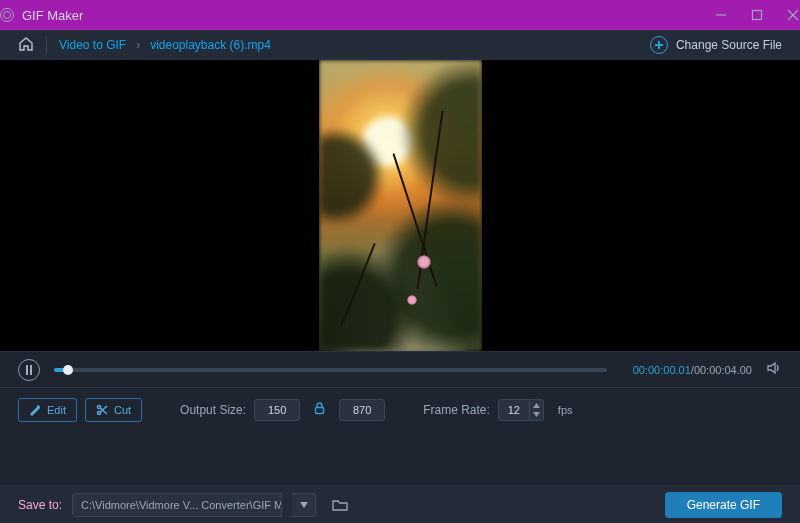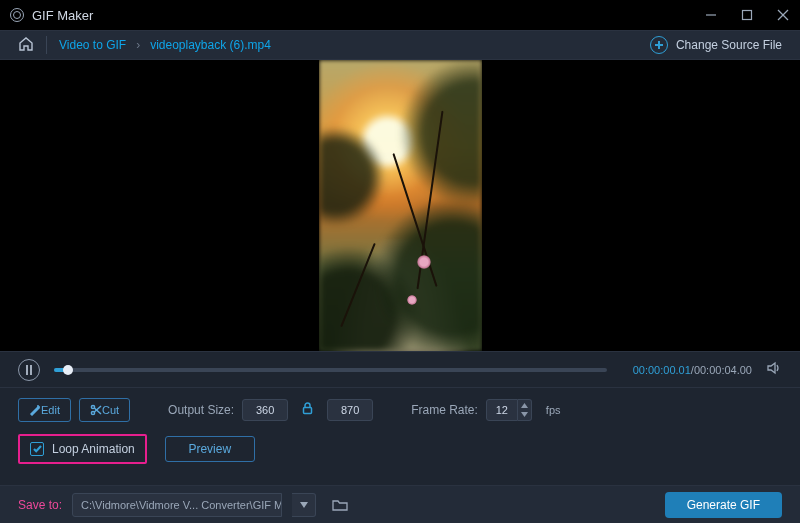--- a/index.html
+++ b/index.html
@@ -12,22 +12,22 @@
     color: #b8c4d4;
     overflow: hidden;
     position: relative;
   }
 
   
   .titlebar {
     height: 30px;
     display: flex;
     align-items: center;
-    padding: 0 10px;
-    background: #000000;
+    padding: 0 0;
+    background: #a21caf;
     text-align: right;
   }
   .titlebar .app-icon {
     width: 14px; height: 14px;
     border: 1.5px solid #9aa7b8;
     border-radius: 50%;
     position: relative;
     margin-right: 8px;
   }
   .titlebar .app-icon::after {
@@ -171,20 +171,21 @@
   }
   .small-btn {
     height: 24px;
     border: 1px solid #2f6fa6;
     border-radius: 3px;
     background: transparent;
     color: #5aa9dd;
     font-size: 11px;
     display: flex; align-items: center;
     padding: 0 10px;
+    gap: 6px;
     cursor: pointer;
   }
   .small-btn svg { width: 12px; height: 12px; stroke: #5aa9dd; fill: none; stroke-width: 1.5; }
   .lbl { color: #9aa7b8; font-size: 12px; margin-left: 30px; }
   .numbox {
     width: 46px; height: 22px;
     background: #2a3240;
     border: 1px solid #3a4556;
     border-radius: 3px;
     color: #cdd7e6;
@@ -245,21 +246,21 @@
   .bottombar {
     position: absolute;
     bottom: 0; left: 0; right: 0;
     height: 38px;
     background: #232b38;
     border-top: 1px solid #2a3240;
     display: flex; align-items: center;
     padding: 0 18px;
     gap: 10px;
   }
-  .save-lbl { color: #ec4899; font-size: 12px; }
+  .save-lbl { color: #f9a8d4; font-size: 12px; }
   .path-box {
     height: 24px;
     background: #2a3240;
     border: 1px solid #3a4556;
     border-radius: 3px 0 0 3px;
     color: #9aa7b8;
     font-size: 11px;
     padding: 0 8px;
     line-height: 22px;
     width: 210px;
@@ -391,21 +392,21 @@
       <svg viewBox="0 0 12 12">
           <circle cx="3" cy="9" r="1.6"></circle>
           <circle cx="3" cy="3" r="1.6"></circle>
           <line x1="4.3" y1="4" x2="11" y2="10"></line>
           <line x1="4.3" y1="8" x2="11" y2="2"></line>
         </svg>
       <span>Cut</span>
     </div>
 
     <div class="lbl">Output Size:</div>
-    <div class="numbox">360</div>
+    <div class="numbox">150</div>
     <div class="lock-icon">
       <svg viewBox="0 0 11 13">
           <rect x="1.5" y="5.5" width="8" height="6" rx="1"></rect>
           <path d="M3 5.5 V3.5 a2.5 2.5 0 0 1 5 0 V5.5"></path>
         </svg>
     </div>
     <div class="numbox">870</div>
 
     <div class="lbl">Frame Rate:</div>
     <div class="spin-wrap">
@@ -419,33 +420,20 @@
         <div>
             <svg viewBox="0 0 7 5">
               <polygon points="0,0 7,0 3.5,5"></polygon>
             </svg>
           </div>
       </div>
     </div>
     <div class="fps-lbl">fps</div>
   </div>
 
-  <div class="ctrl-row2">
-    <div class="loop-box">
-      <div class="chk">
-        <svg viewBox="0 0 9 8">
-            <polyline points="1,4 3.2,6.2 8,1"></polyline>
-          </svg>
-      </div>
-      <div class="loop-label">Loop Animation</div>
-    </div>
-    <div class="preview-btn">
-      <span>Preview</span>
-    </div>
-  </div>
 </div>
 
 <div class="bottombar">
   <div class="save-lbl">Save to:</div>
   <div class="path-box">C:\Vidmore\Vidmore V... Converter\GIF Maker</div>
   <div class="path-drop">
     <svg viewBox="0 0 8 6">
         <polygon points="0,0 8,0 4,6"></polygon>
       </svg>
   </div>

